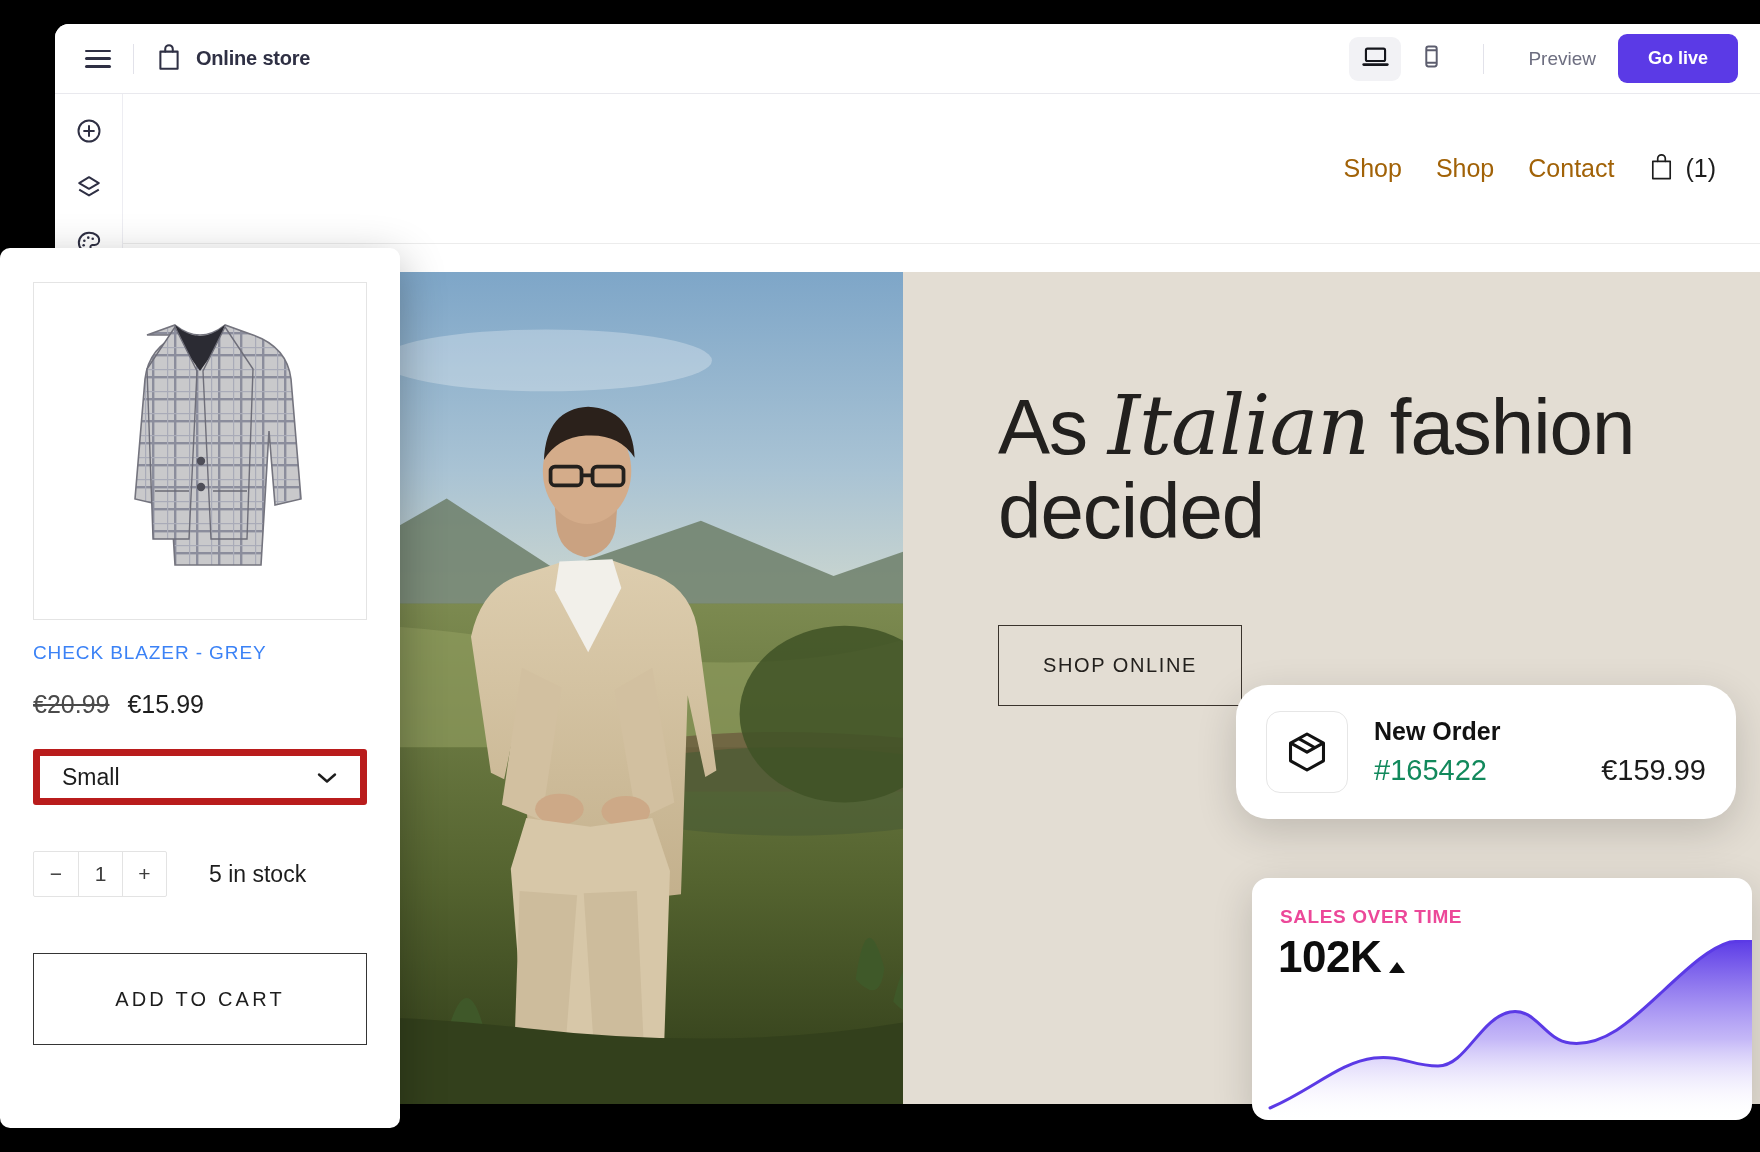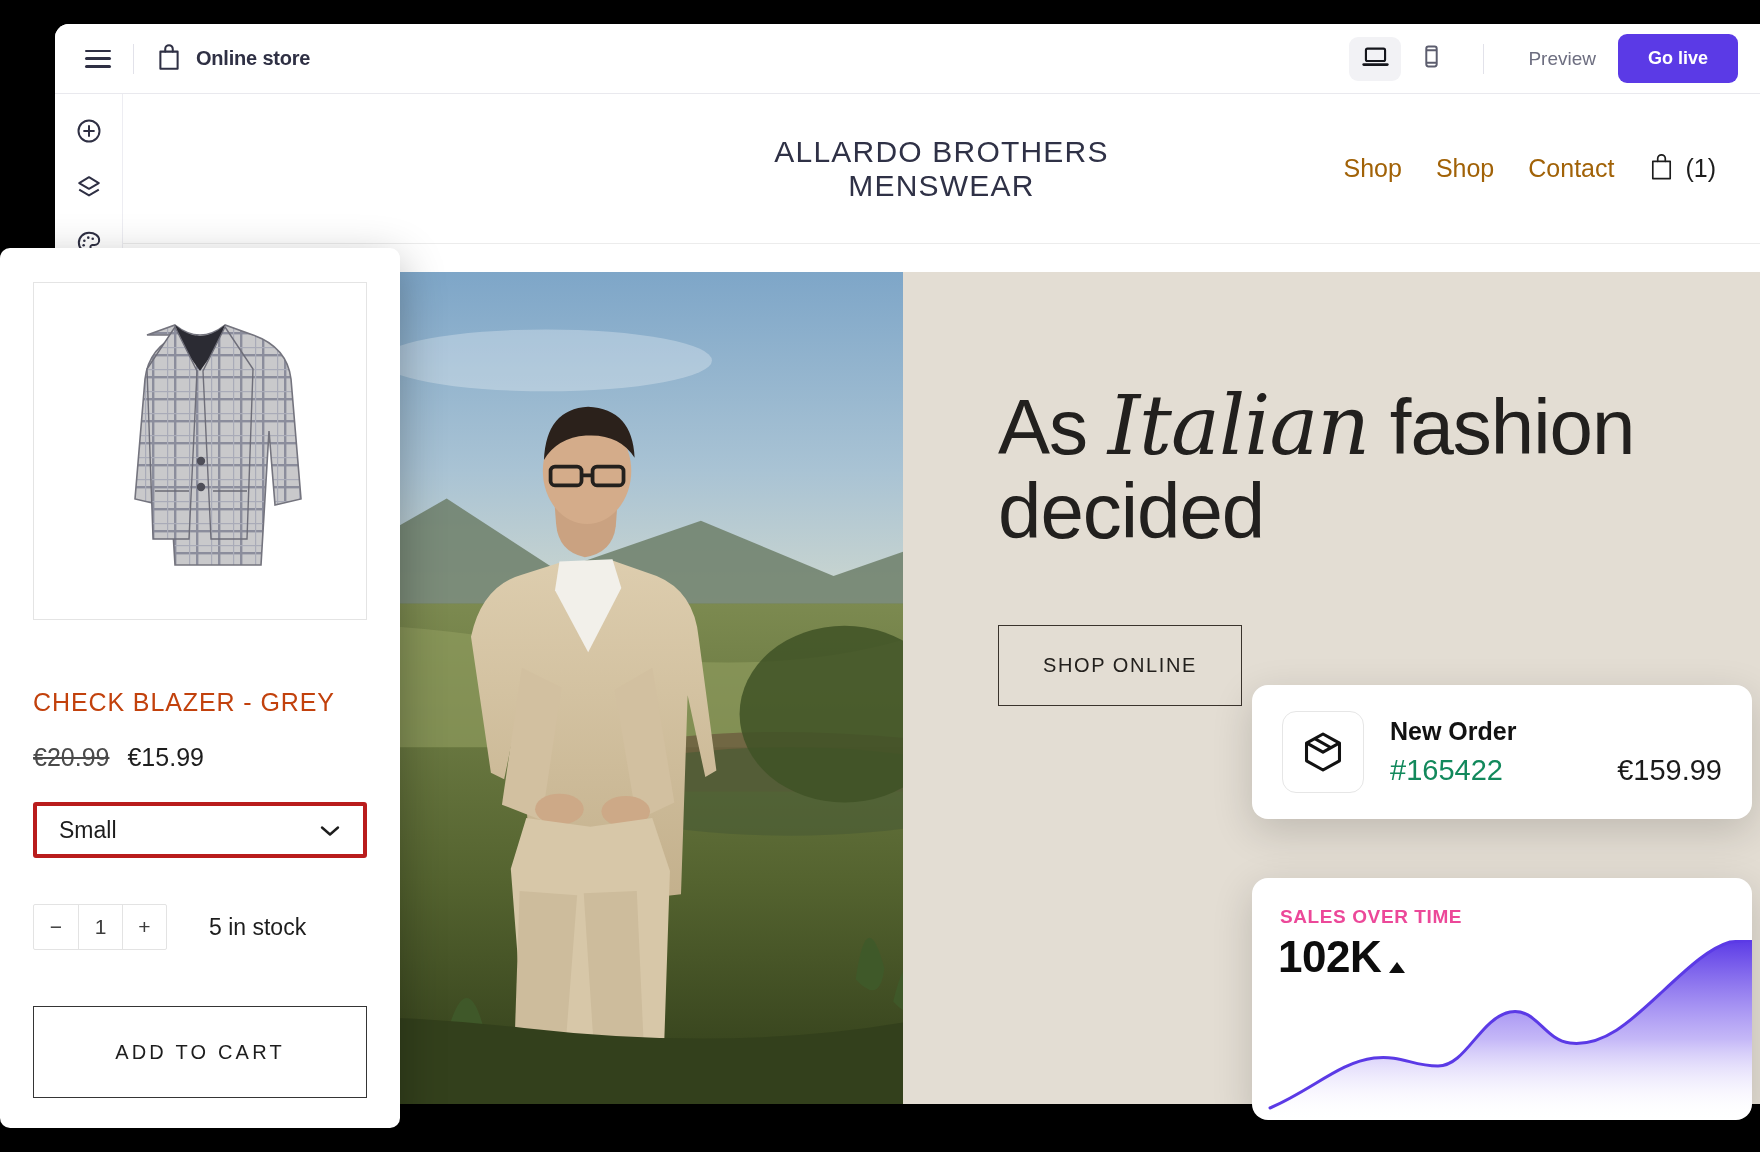--- a/index.html
+++ b/index.html
@@ -100,47 +100,47 @@
 
   
   .product-card {
     position: absolute; left: 0; top: 248px; width: 400px; height: 880px;
     background: #fff; border-radius: 10px;
     box-shadow: 0 14px 46px rgba(0,0,0,.30);
     padding: 34px 33px;
   }
   .prod-img-box { border: 1px solid #e4e4e4; height: 338px; display:flex;
     align-items:center; justify-content:center; overflow:hidden; background:#fff; }
-  .prod-name { margin-top: 68px; font-size: 25px; letter-spacing: .9px; color: #c2410c; font-weight: 400; }
+  .prod-name { margin-top: 22px; font-size: 19px; letter-spacing: .9px; color: #3b82f6; font-weight: 400; }
   .prices { margin-top: 26px; display: flex; align-items: baseline; gap: 18px; }
   .price-old { font-size: 25px; color: #4a4a4a; text-decoration: line-through; }
   .price-new { font-size: 25px; color: #1d1d1d; }
   .size-select {
-    margin-top: 30px; height: 56px; border: 4px solid #b91c1c; border-radius: 3px;
+    margin-top: 30px; height: 56px; border: 7px solid #b91c1c; border-radius: 3px;
     display: flex; align-items: center; padding: 0 22px; cursor: pointer;
   }
   .size-select span { font-size: 23px; color: #1d1d1d; }
   .chev { margin-left: auto; }
   .qty-row { margin-top: 46px; display: flex; align-items: center; }
   .stepper { display: flex; border: 1px solid #e3e3e3; border-radius: 2px; }
   .stepper div { width: 44px; height: 44px; display:flex; align-items:center; justify-content:center;
     font-size: 21px; color: #3d3d3d; cursor: pointer; }
   .stepper div + div { border-left: 1px solid #e3e3e3; }
   .stepper .val { cursor: text; }
   .stock { margin-left: 42px; font-size: 23px; color: #1d1d1d; }
   .add-cart {
     margin-top: 56px; width: 100%; height: 92px; background: #fff;
     border: 1.6px solid #353535; color: #1d1d1d; font-family: inherit;
     font-size: 20px; letter-spacing: 3.2px; cursor: pointer;
   }
 
   
   .order-card {
-    position: absolute; right: 8px; top: 685px; width: 500px;
-    background: #fff; border-radius: 16px; padding: 26px 30px;
+    position: absolute; right: 24px; top: 685px; width: 500px;
+    background: #fff; border-radius: 32px; padding: 26px 30px;
     box-shadow: 0 12px 40px rgba(0,0,0,.16);
     display: flex; align-items: center; gap: 26px;
   }
   .order-ico {
     width: 82px; height: 82px; flex: 0 0 82px; border: 1px solid #e6e6e6;
     border-radius: 14px; display: flex; align-items: center; justify-content: center;
   }
   .order-txt { flex: 1; }
   .order-title { font-size: 25px; font-weight: 700; color: #121212; }
   .order-row2 { display: flex; align-items: baseline; margin-top: 8px; }
@@ -232,24 +232,20 @@
               <circle cx="15.2" cy="8.3" r="1.1" fill="#2f3044" stroke="none"></circle>
               <circle cx="7.4" cy="14" r="1.1" fill="#2f3044" stroke="none"></circle>
             </svg>
           </span>
         </div>
       </div>
 
       <div class="canvas">
 
         <div class="site-head">
-          <div class="brand">
-            <div>ALLARDO BROTHERS</div>
-            <div>MENSWEAR</div>
-          </div>
           <nav class="site-nav">
             <a>Shop</a>
             <a>Shop</a>
             <a>Contact</a>
             <div class="cart">
               <span>
                 <svg width="27" height="29" viewBox="0 0 24 26" fill="none" stroke="#1d1d1d" stroke-width="1.5">
                   <path d="M4.2 8.4h15.6v15.4H4.2z" stroke-linejoin="round"></path>
                   <path d="M8.6 8.4V5.9a3.4 3.4 0 016.8 0v2.5" stroke-linecap="round"></path>
                 </svg>

